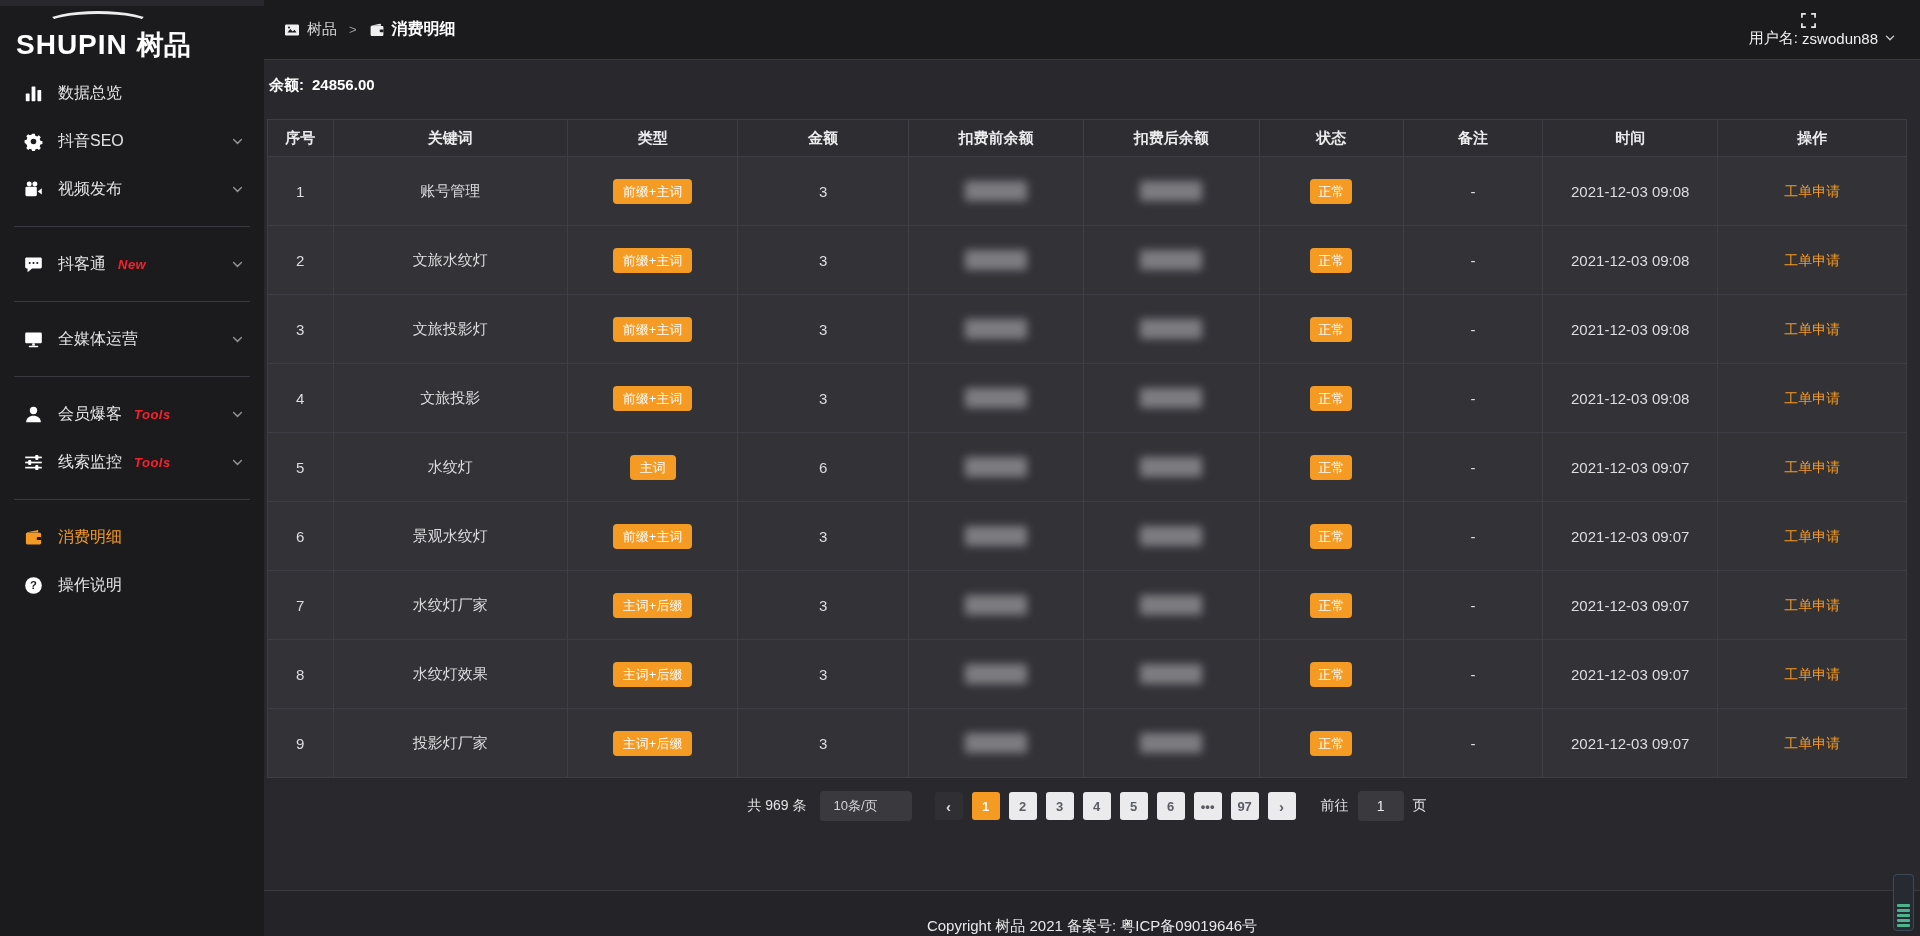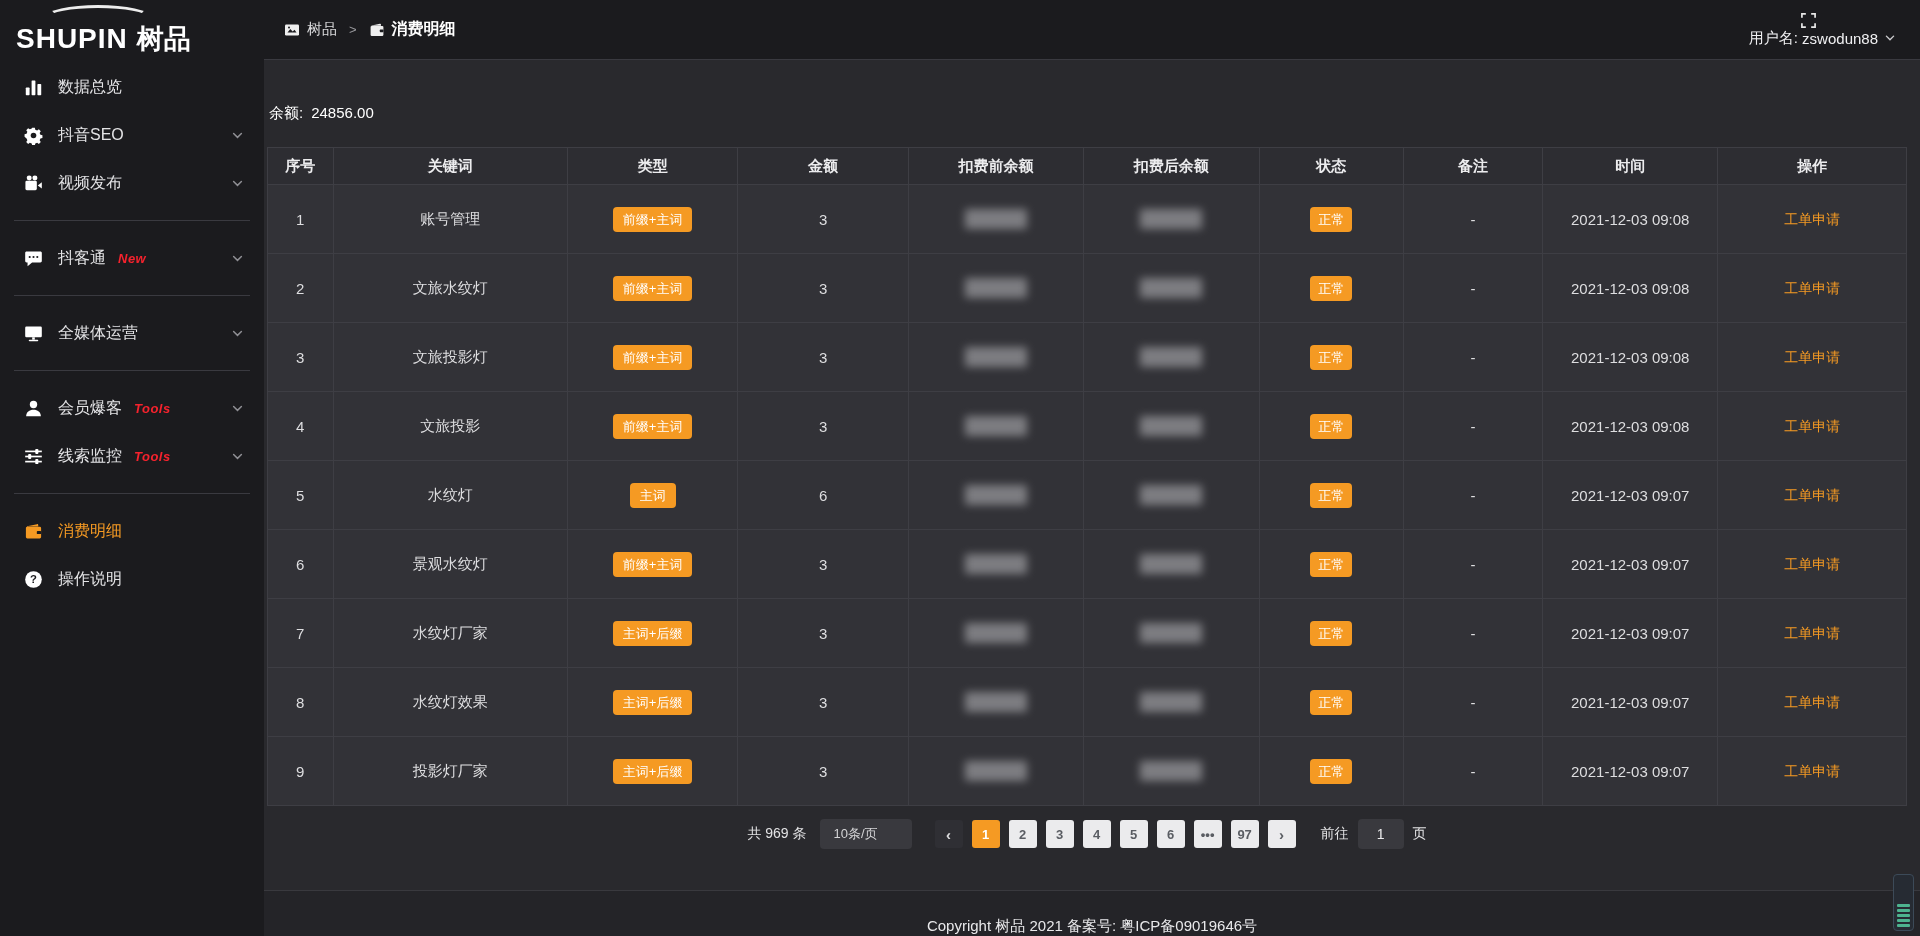--- a/index.html
+++ b/index.html
@@ -4,21 +4,21 @@
 <style>
   * { box-sizing: border-box; margin: 0; padding: 0; }
   html,body { width:1920px; height:936px; }
   body {
     font-family: "Liberation Sans", "DejaVu Sans", sans-serif;
     background:#29292d; color:#e8e8e8; overflow:hidden; position:relative;
   }
   .app { display:flex; width:100%; height:100%; }
 
   
-  .sidebar { width:264px; flex:none; background:#1b1b1e; display:flex; flex-direction:column; }
+  .sidebar { width:264px; flex:none; background:#1b1b1e; display:flex; flex-direction:column;margin-top:6px; }
   .logo { height:60px; position:relative; display:flex; align-items:flex-end; padding:0 0 7px 16px; cursor:pointer; }
   .logo-arc { position:absolute; top:5px; left:46px; width:104px; height:24px;
               border:3px solid transparent; border-top:3px solid #ededed; border-radius:50%; }
   .logo-en { font-size:28px; font-weight:800; letter-spacing:1px; color:#fff; line-height:1; }
   .logo-cn { font-size:27px; font-weight:800; color:#fff; margin-left:9px; line-height:1; }
   .menu { flex:1; padding-top:3px; }
   .s-item { height:48px; display:flex; align-items:center; padding:0 20px 0 24px;
             font-size:16px; color:#e4e4e6; cursor:pointer; }
   .s-item.active { color:#f59a23; }
   .ico { display:inline-flex; }
@@ -37,21 +37,21 @@
   .bc-icon { width:16px; height:16px; margin-right:7px; color:#efefef; }
   .bc-item { cursor:pointer; }
   .bc-item.current { font-weight:bold; color:#fff; font-size:16px; }
   .bc-sep { margin:0 12px; color:#9a9a9e; font-size:13px; }
   .topbar-right { display:flex; align-items:center;flex-direction:column; }
   .fs-icon { width:17px; height:17px; color:#e8e8e8; margin-right:28px; cursor:pointer; }
   .username { display:flex; align-items:center; font-size:15px; color:#f0f0f2; cursor:pointer; }
   .u-chev { width:12px; height:12px; margin-left:6px; color:#cfcfd2; }
 
   .content { flex:1; padding:0 13px 0 3px; }
-  .balance { margin:44px 0 24px 2px; font-size:15px; font-weight:normal; color:#fff; }
+  .balance { margin:16px 0 24px 2px; font-size:15px; font-weight:bold; color:#fff; }
   .balance-value { margin-left:8px; }
 
   
   table { width:100%; border-collapse:collapse; table-layout:fixed; background:#323237; }
   th,td { border:1px solid #3e3e44; text-align:center; overflow:hidden; }
   thead th { height:37px; background:#2d2d32; font-weight:bold; font-size:15px; color:#ececee; }
   td { height:69px; font-size:15px; color:#dedee0; }
   .badge-type, .badge-status { display:inline-block; background:#f59a23; color:#fff;
     font-size:13px; border-radius:4px; line-height:1; }
   .badge-type { padding:6px 10px; }

